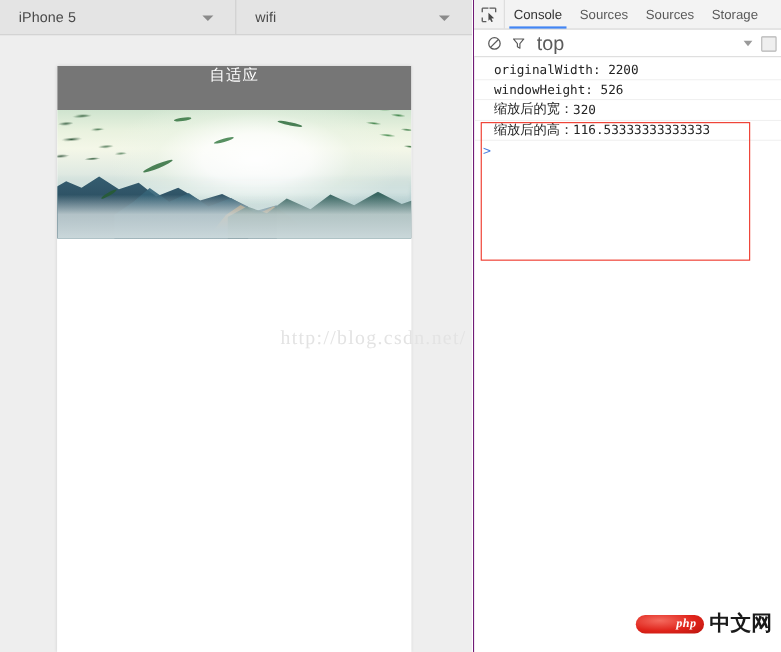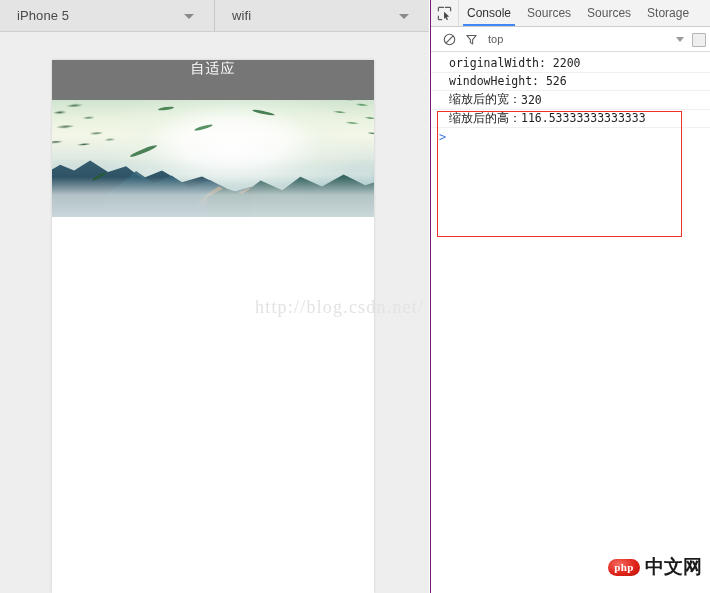--- a/index.html
+++ b/index.html
@@ -278,21 +278,21 @@
     align-items: center;
     padding-left: 7px;
     box-sizing: border-box;
   }
   .fb-icon {
     width: 22px; height: 22px;
     display: flex; align-items: center; justify-content: center;
     cursor: default;
   }
   #ctx-select {
-    font-size: 11px;
+    font-size: 18px;
     color: #5c5c5c;
     margin-left: 6px;
     cursor: default;
   }
   #fb-caret {
     position: absolute;
     right: 26px; top: 50%;
     margin-top: -2px;
     width: 0; height: 0;
     border-left: 4px solid transparent;
@@ -366,23 +366,25 @@
   }
   #php-logo .badge {
     display: inline-flex;
     align-items: center;
     justify-content: center;
     width: 32px; height: 17px;
     border-radius: 9px;
     background: radial-gradient(ellipse at 35% 30%, #f46a5e 0%, #e0241b 55%, #b8140d 100%);
     color: #ffffff;
     font-family: "Liberation Serif", serif;
+    font-style: italic;
     font-weight: bold;
     font-size: 11px;
     letter-spacing: .4px;
+    padding-left: 30px;
   }
   #php-logo .cn {
     font-family: "DejaVu Sans", sans-serif;
     font-weight: bold;
     font-size: 19px;
     color: #1a1a1a;
     letter-spacing: 0px;
   }
 </style>
 </head>

